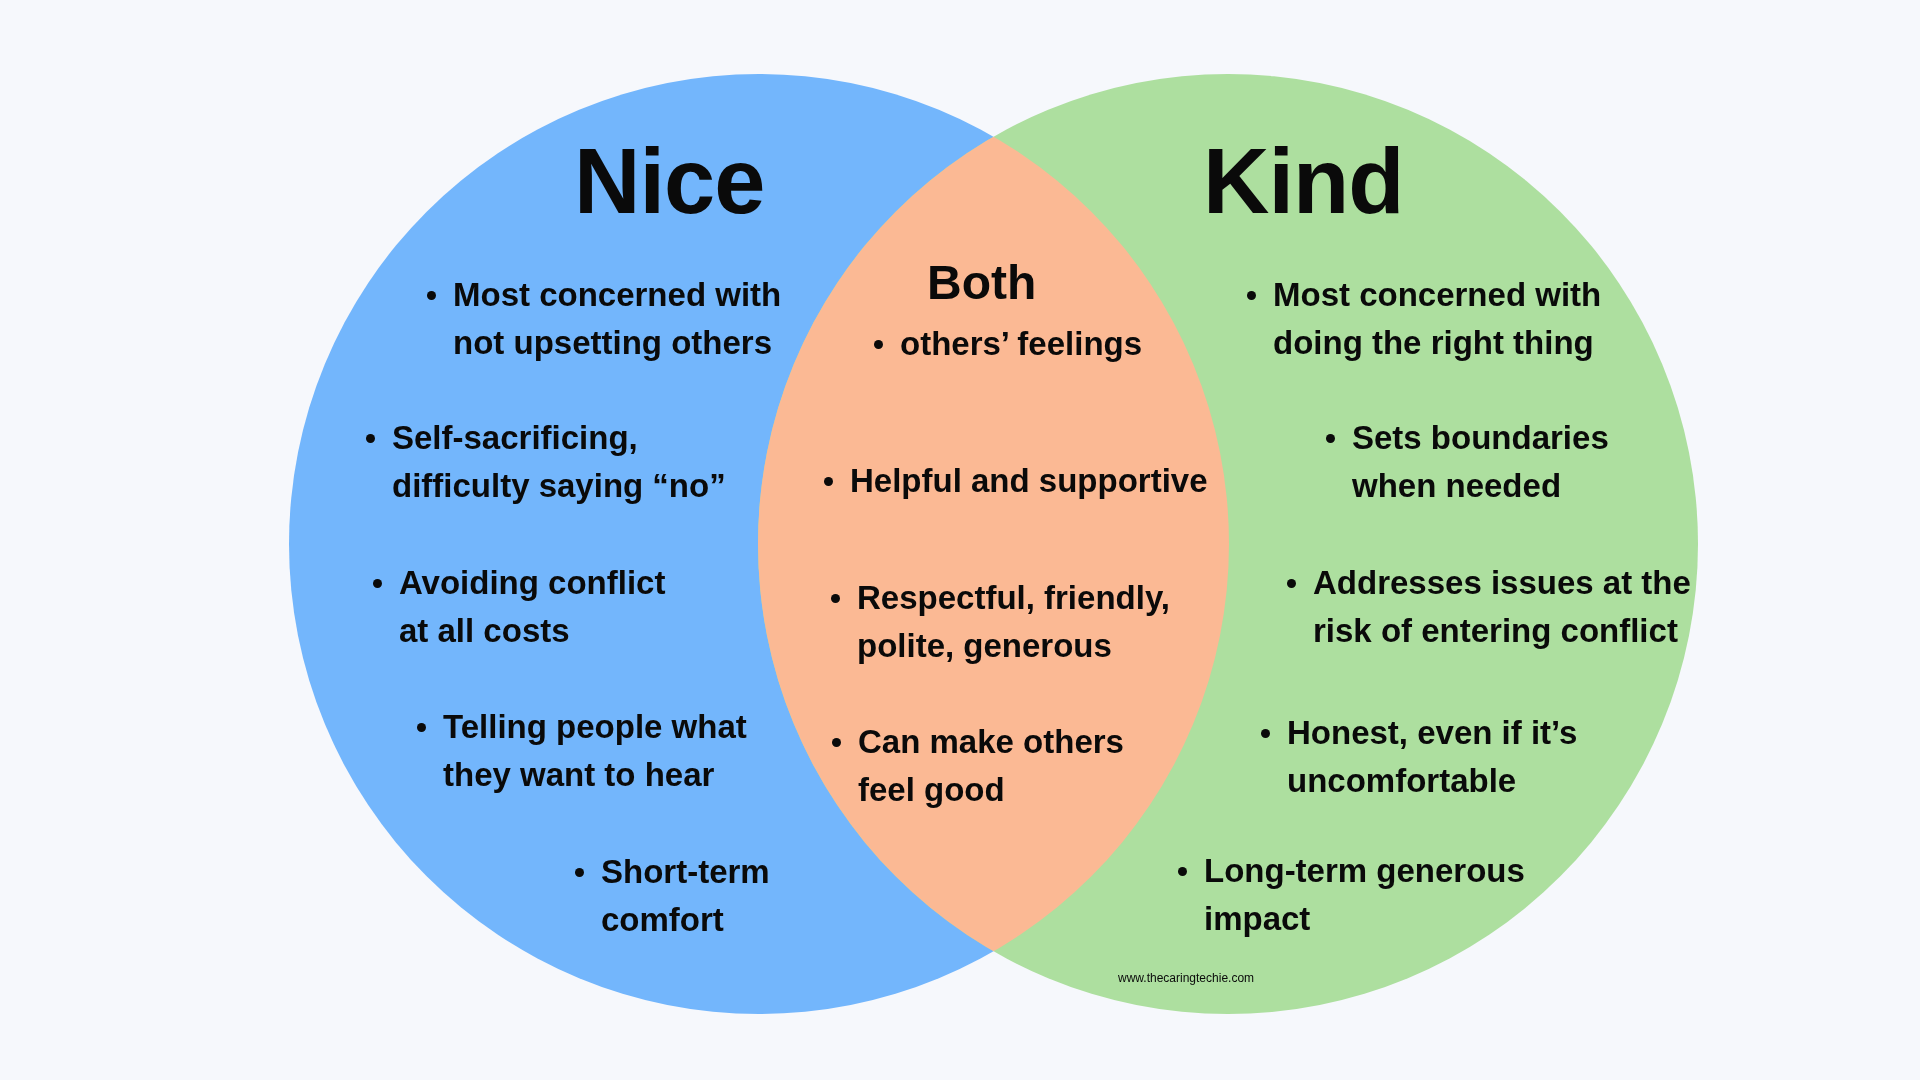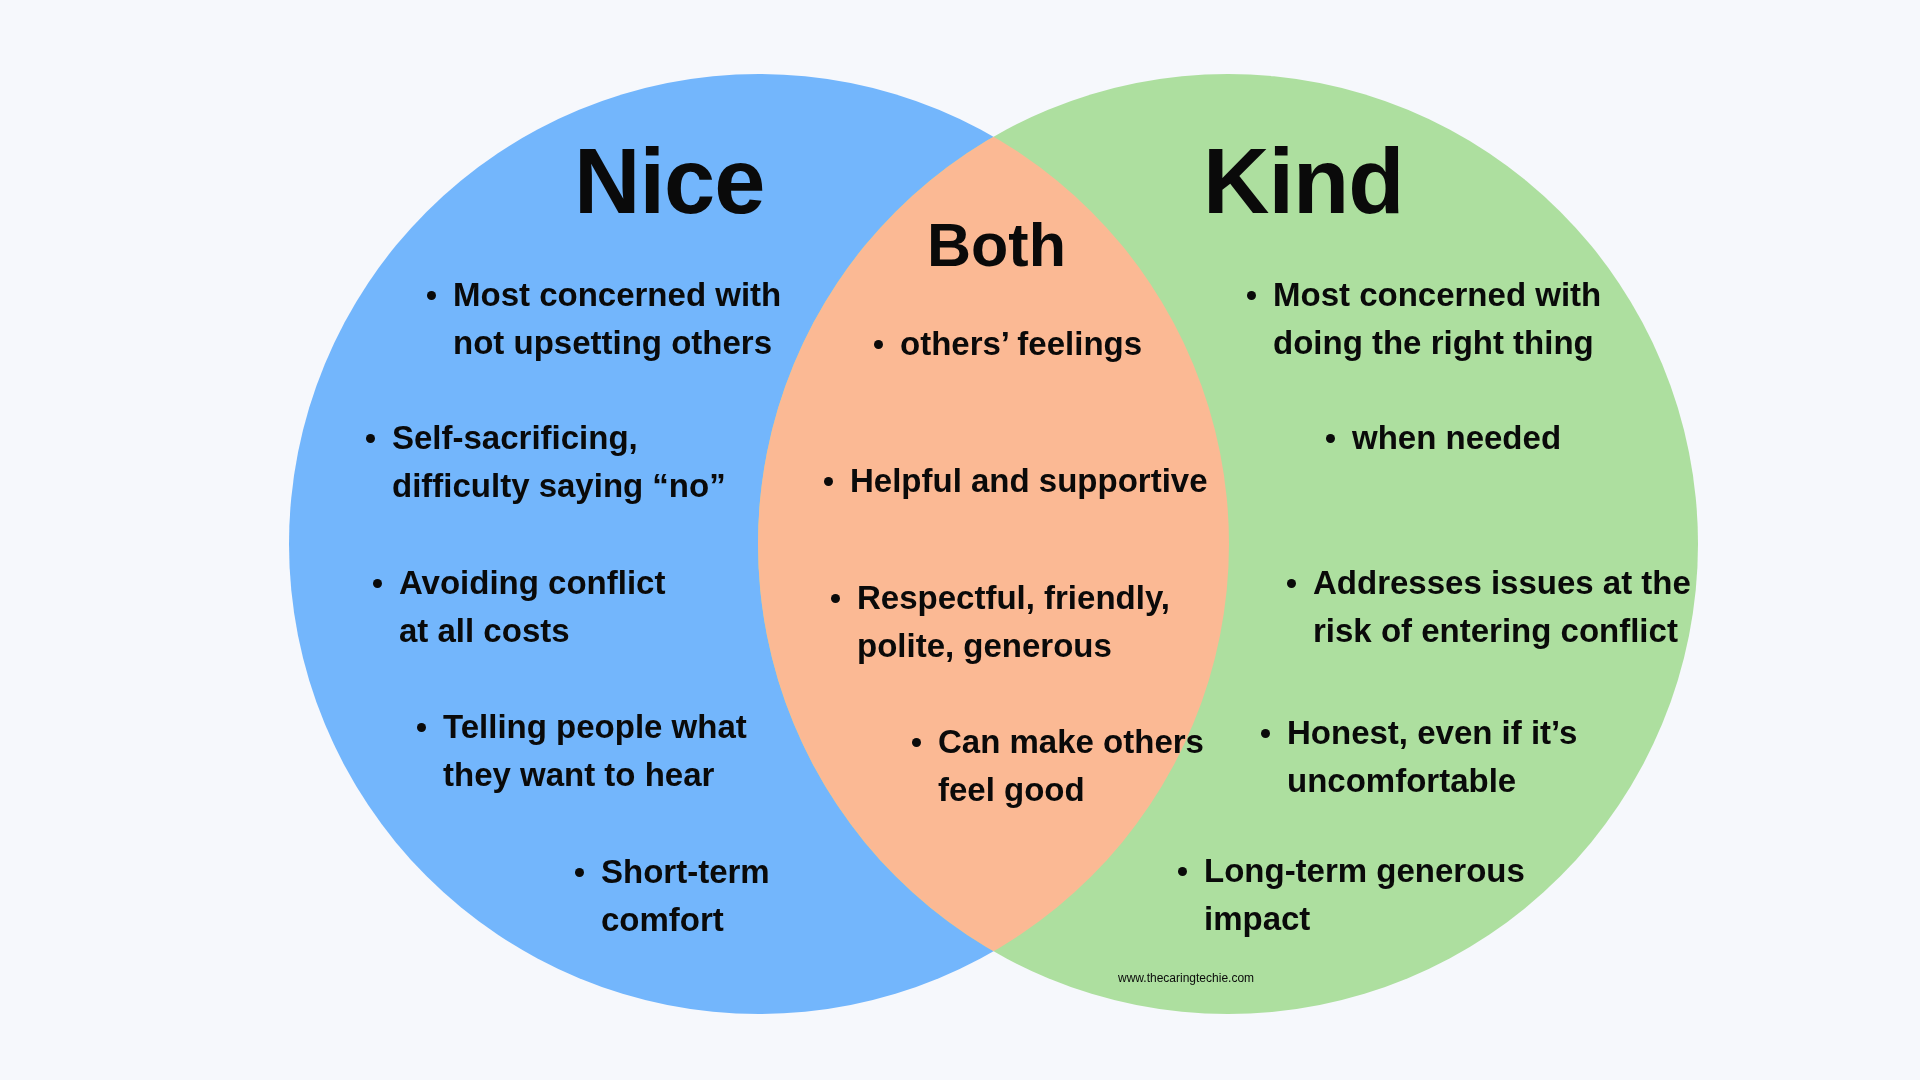--- a/index.html
+++ b/index.html
@@ -1,20 +1,20 @@
 <!DOCTYPE html>
 <html><head>
 <meta charset="utf-8">
 <style>
   html,body{margin:0;padding:0;}
   body{width:1920px;height:1080px;background:#f6f8fc;position:relative;overflow:hidden;font-family:"Liberation Sans",sans-serif;color:#0a0a0a;}
   svg.venn{position:absolute;left:0;top:0;}
   .title{position:absolute;font-weight:bold;line-height:1;white-space:nowrap;}
   .t-nice,.t-kind{font-size:92px;letter-spacing:-1px;}
-  .t-both{font-size:61px;}
+  .t-both{font-size:48px;margin-top:44px;}
   .item{position:absolute;font-size:33px;line-height:48px;white-space:nowrap;font-weight:bold;}
   .item .line{display:block;}
   .bullet{position:absolute;left:-30px;top:0;width:30px;height:48px;}
   .bullet::before{content:"";position:absolute;left:4px;top:20px;width:9px;height:9px;border-radius:50%;background:#0a0a0a;}
   .site{position:absolute;left:1118px;top:971px;font-size:12px;font-weight:normal;white-space:nowrap;}
 </style>
 </head>
 <body style="background: rgb(246, 248, 252);">
 
 <svg class="venn" width="1920" height="1080" viewBox="0 0 1920 1080">
@@ -64,33 +64,34 @@
 </div>
 <div class="item" style="left:850px;top:457px;">
   <span class="bullet"></span>
   <span class="line">Helpful and supportive</span>
 </div>
 <div class="item" style="left:857px;top:574px;">
   <span class="bullet"></span>
   <span class="line">Respectful, friendly,</span>
   <span class="line">polite, generous</span>
 </div>
-<div class="item" style="left:938px;top:718px;">
+<div class="item" style="left:858px;top:718px;">
   <span class="bullet"></span>
   <span class="line">Can make others</span>
   <span class="line">feel good</span>
 </div>
 
 <div class="item" style="left:1273px;top:271px;">
   <span class="bullet"></span>
   <span class="line">Most concerned with</span>
   <span class="line">doing the right thing</span>
 </div>
 <div class="item" style="left:1352px;top:414px;">
   <span class="bullet"></span>
+  <span class="line">Sets boundaries</span>
   <span class="line">when needed</span>
 </div>
 <div class="item" style="left:1313px;top:559px;">
   <span class="bullet"></span>
   <span class="line">Addresses issues at the</span>
   <span class="line">risk of entering conflict</span>
 </div>
 <div class="item" style="left:1287px;top:709px;">
   <span class="bullet"></span>
   <span class="line">Honest, even if it’s</span>

